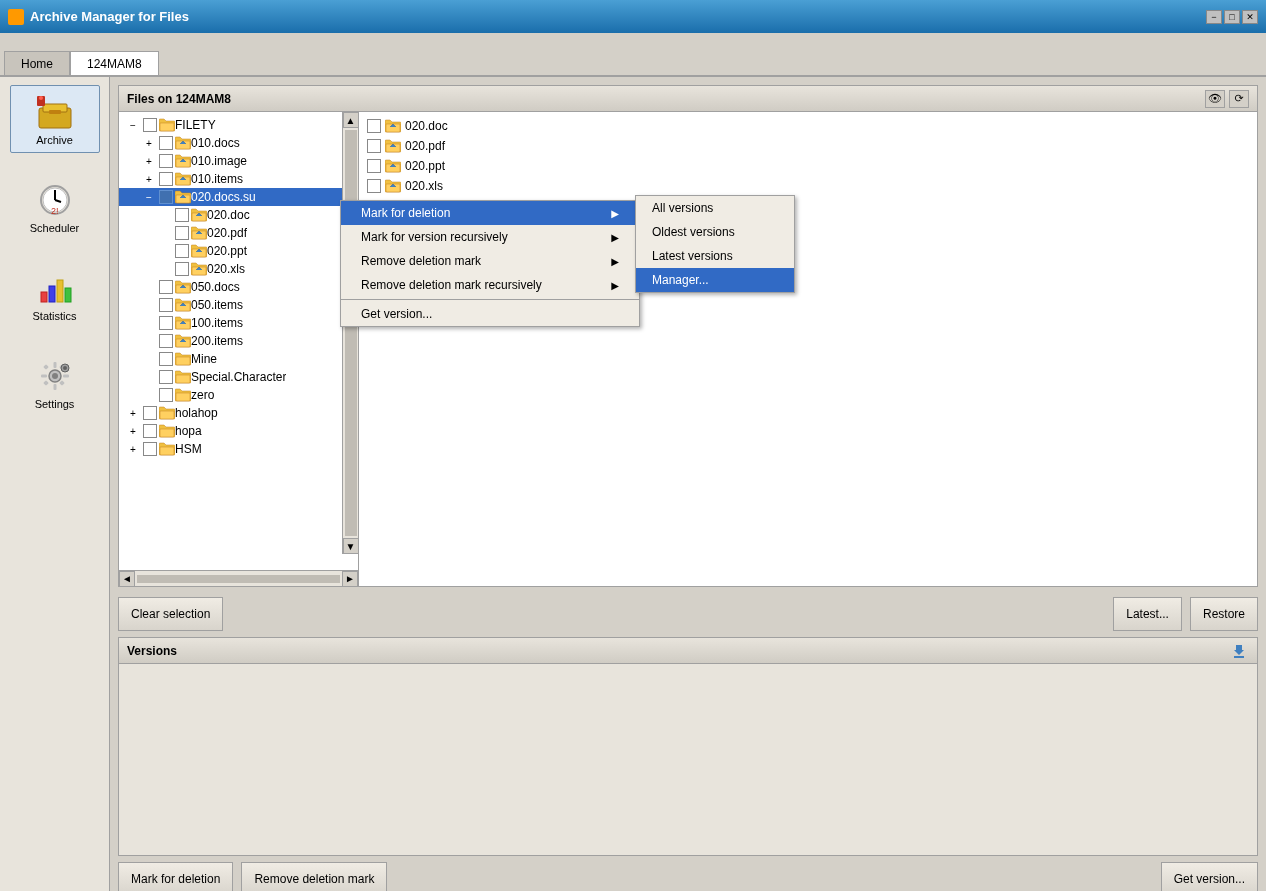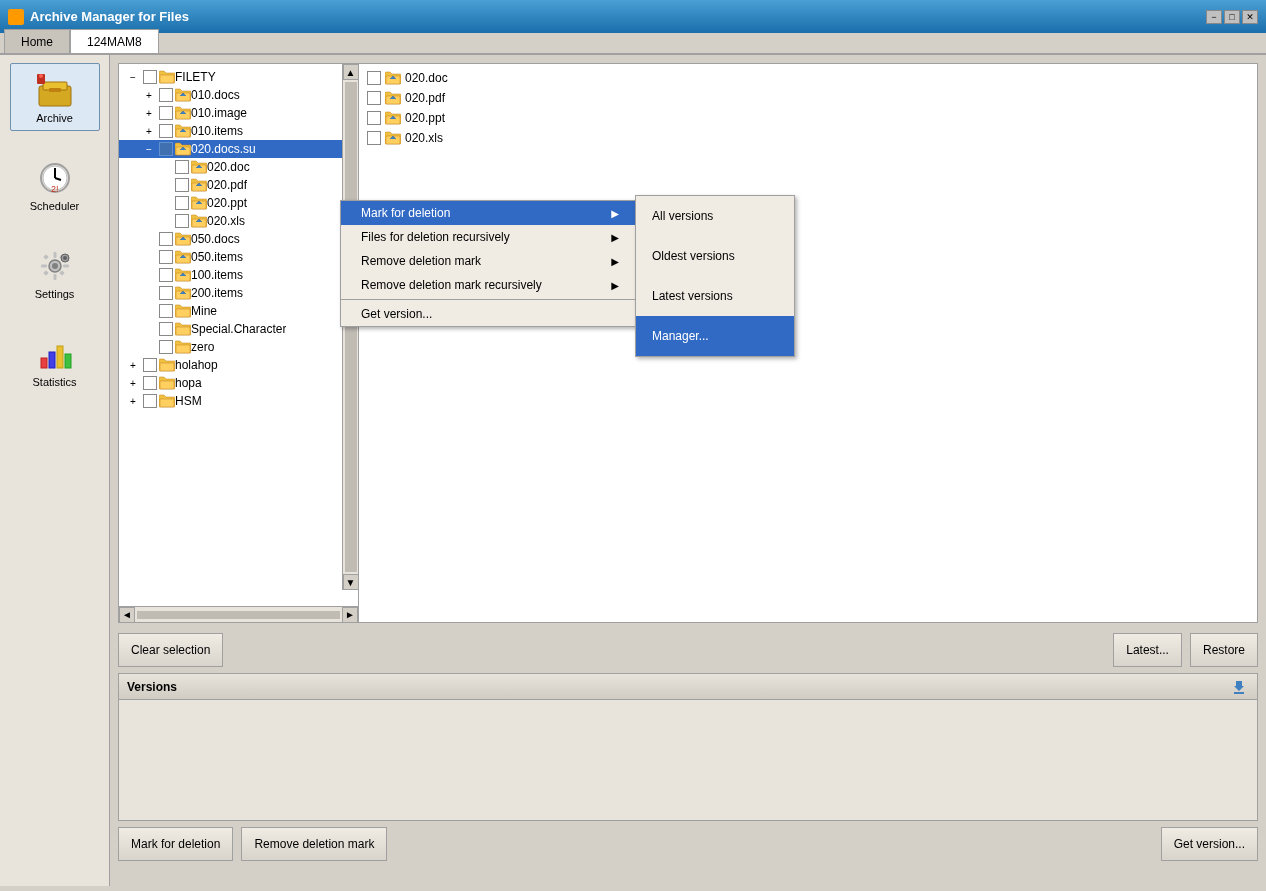--- a/index.html
+++ b/index.html
@@ -16,21 +16,21 @@
       justify-content: space-between;
     }
     #title-bar .title-left { display: flex; align-items: center; gap: 6px; font-size: 13px; font-weight: bold; }
     #title-bar .title-icon { width: 16px; height: 16px; background: #ff9900; border-radius: 2px; }
     #title-bar .win-controls { display: flex; gap: 2px; }
     #title-bar .win-btn { width: 16px; height: 14px; background: #c0c0c0; border: 1px solid #888; font-size: 9px; display: flex; align-items: center; justify-content: center; cursor: pointer; color: #000; }
 
     
     #tab-bar {
       background: #d4d0c8;
-      height: 22px;
+      height: 44px;
       display: flex;
       align-items: flex-end;
       padding-left: 4px;
       border-bottom: 2px solid #a0a0a0;
     }
     .tab {
       padding: 4px 16px;
       background: #e8e4dc;
       border: 1px solid #a0a0a0;
       border-bottom: none;
@@ -213,21 +213,21 @@
       height: 34px;
       display: flex;
       align-items: center;
     }
 
     
     #versions-panel {
       background: #ffffff;
       border: 1px solid #a0a0a0;
       margin-top: 0;
-      height: 148px;
+      height: 219px;
       display: flex;
       flex-direction: column;
     }
     #versions-header {
       background: linear-gradient(to bottom, #e8e4dc, #d0ccc4);
       padding: 4px 8px;
       border-bottom: 1px solid #a0a0a0;
       display: flex;
       align-items: center;
       justify-content: space-between;
@@ -273,21 +273,21 @@
       position: absolute;
       top: 195px;
       left: 635px;
       background: #f0ece4;
       border: 1px solid #a0a0a0;
       box-shadow: 2px 2px 4px rgba(0,0,0,0.3);
       z-index: 101;
       min-width: 160px;
     }
     .sub-item {
-      padding: 20px 16px;
+      padding: 4px 16px;
       cursor: pointer;
       font-size: 12px;
       height: 24px;
       display: flex;
       align-items: center;
     }
     .sub-item.highlighted { background: #316ac5; color: white; }
 
     
     .folder-icon-svg {
@@ -346,55 +346,62 @@
           <text x="14" y="32" font-size="9" fill="#c03020">2!</text>
         </svg>
       </div>
       <span class="sidebar-label">Scheduler</span>
     </div>
 
 
     <div class="sidebar-item">
       <div class="sidebar-icon" style="display:flex;align-items:center;justify-content:center;">
         <svg width="36" height="36" viewBox="0 0 36 36">
+          <rect x="4" y="22" width="6" height="10" fill="#e84040" stroke="#c02020" stroke-width="1"></rect>
+          <rect x="12" y="16" width="6" height="16" fill="#4040e8" stroke="#2020c0" stroke-width="1"></rect>
+          <rect x="20" y="10" width="6" height="22" fill="#e8c030" stroke="#c0a010" stroke-width="1"></rect>
+          <rect x="28" y="18" width="6" height="14" fill="#40c040" stroke="#20a020" stroke-width="1"></rect>
+        </svg>
+      </div>
+      <span class="sidebar-label">Statistics</span>
+    </div>
+
+    <div class="sidebar-item">
+      <div class="sidebar-icon" style="display:flex;align-items:center;justify-content:center;">
+        <svg width="36" height="36" viewBox="0 0 36 36">
           <circle cx="18" cy="18" r="6" fill="#c0c0c0" stroke="#808080" stroke-width="1.5"></circle>
           <circle cx="18" cy="18" r="3" fill="#808080"></circle>
 
           <rect x="16.5" y="4" width="3" height="6" rx="1" fill="#c0c0c0"></rect>
           <rect x="16.5" y="26" width="3" height="6" rx="1" fill="#c0c0c0"></rect>
           <rect x="4" y="16.5" width="6" height="3" rx="1" fill="#c0c0c0"></rect>
           <rect x="26" y="16.5" width="6" height="3" rx="1" fill="#c0c0c0"></rect>
           <rect x="7" y="7" width="4" height="4" rx="1" fill="#c0c0c0" transform="rotate(45 9 9)"></rect>
           <rect x="23" y="7" width="4" height="4" rx="1" fill="#c0c0c0" transform="rotate(45 25 9)"></rect>
           <rect x="7" y="23" width="4" height="4" rx="1" fill="#c0c0c0" transform="rotate(45 9 25)"></rect>
           <rect x="23" y="23" width="4" height="4" rx="1" fill="#c0c0c0" transform="rotate(45 25 25)"></rect>
 
           <circle cx="28" cy="10" r="4" fill="#a0a0a0" stroke="#606060" stroke-width="1"></circle>
           <circle cx="28" cy="10" r="2" fill="#606060"></circle>
         </svg>
       </div>
       <span class="sidebar-label">Settings</span>
     </div>
-
-    <div class="sidebar-item">
-      <div class="sidebar-icon" style="display:flex;align-items:center;justify-content:center;">
-        <svg width="36" height="36" viewBox="0 0 36 36">
-          <rect x="4" y="22" width="6" height="10" fill="#e84040" stroke="#c02020" stroke-width="1"></rect>
-          <rect x="12" y="16" width="6" height="16" fill="#4040e8" stroke="#2020c0" stroke-width="1"></rect>
-          <rect x="20" y="10" width="6" height="22" fill="#e8c030" stroke="#c0a010" stroke-width="1"></rect>
-          <rect x="28" y="18" width="6" height="14" fill="#40c040" stroke="#20a020" stroke-width="1"></rect>
-        </svg>
+  </div>
+
+  <div id="content-area">
+
+    <div id="files-panel" style="flex: 1 1 auto; margin-bottom: 4px; display:flex; flex-direction:column; max-height: 560px;">
+      <div id="files-header">
+        <span>Files on 124MAM8</span>
+        <div class="header-icons">
+          <div class="header-icon-btn">👁</div>
+          <div class="header-icon-btn">⟳</div>
+        </div>
       </div>
-      <span class="sidebar-label">Statistics</span>
-    </div>
-  </div>
-
-  <div id="content-area">
-
-    <div id="files-panel" style="flex: 1 1 auto; margin-bottom: 4px; display:flex; flex-direction:column; max-height: 560px;">
 
       <div id="files-body">
 
         <div id="tree-panel">
           <div id="tree-scroll">
             <div id="tree-content">
 
               <div class="tree-row">
                 <span style="width:4px;display:inline-block;"></span>
                 <span class="tree-expander">−</span>
@@ -700,21 +707,21 @@
 
   </div>
 </div>
 
 <div id="context-menu">
   <div class="ctx-item highlighted">
     <span>Mark for deletion</span>
     <span class="ctx-arrow">▶</span>
   </div>
   <div class="ctx-item">
-    <span>Files for deletion recursively</span>
+    <span>Mark for version recursively</span>
     <span class="ctx-arrow">▶</span>
   </div>
   <div class="ctx-item">
     <span>Remove deletion mark</span>
     <span class="ctx-arrow">▶</span>
   </div>
   <div class="ctx-item">
     <span>Remove deletion mark recursively</span>
     <span class="ctx-arrow">▶</span>
   </div>

